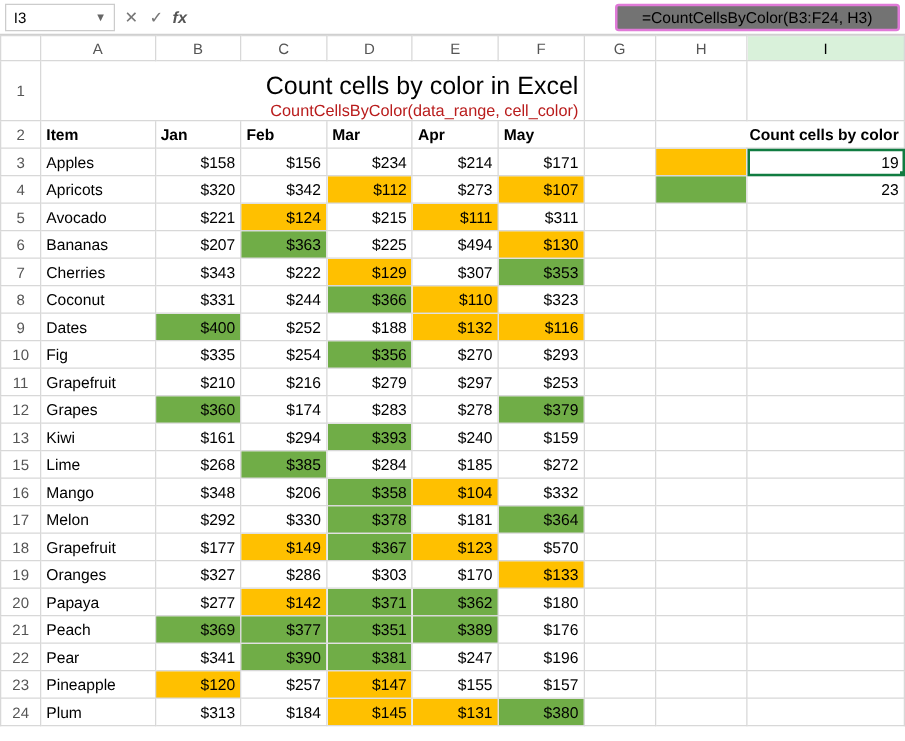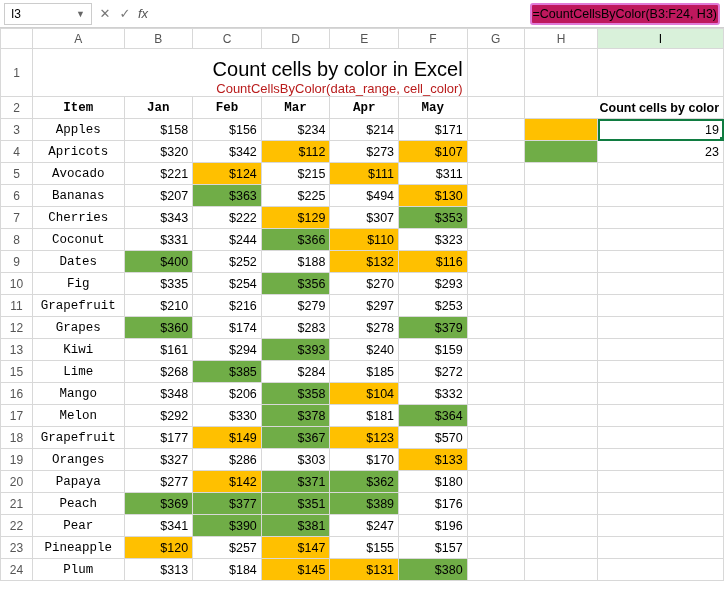--- a/index.html
+++ b/index.html
@@ -39,29 +39,29 @@
     font-size: 9px;
   }
   .fx-group {
     display: flex;
     align-items: center;
     gap: 6px;
     margin-left: 6px;
     color: #777;
     font-size: 13px;
   }
-  .fx-group .fx { font-style: italic; color: #555; }
+  .fx-group .fx { font-style: italic; color: #555; font-weight: bold; }
   .fx-group .cancel, .fx-group .check { width:14px; text-align:center; }
   .formula-display {
     margin-left: auto;
     border: 2px solid #e07ad8;
     border-radius: 3px;
-    padding: 2px 1px;
+    padding: 2px 20px;
     font-size: 12.5px;
-    background: #be185d;
+    background: #737373;
     height: 22px;
     display: flex;
     align-items: center;
     position: relative;
   }
   .pink-arrow {
     position: absolute;
     right: -2px;
     top: -2px;
     color: #e07ad8;
@@ -97,21 +97,21 @@
   }
   .sheet thead th.active-col { background: #d9f1da; color:#000; }
   .sheet tbody th.rowhdr {
     background: #fff;
     font-weight: normal;
     text-align: center;
     color: #555;
     width: 28px;
     font-size: 12px;
   }
-  .sheet .left { text-align: center; font-family: Liberation Mono, monospace; }
+  .sheet .left { text-align: left; }
   .sheet .bold { font-weight: bold; }
   .title-cell {
     text-align: right;
     vertical-align: bottom;
   }
   .title-main { font-size: 20px; font-weight: normal; }
   .title-sub { font-size: 13px; color:#b91c1c; }
   .fill-green { background: #70ad47 !important; color:#000; }
   .fill-orange { background: #ffc000 !important; color:#000; }
   .count-header { text-align:right; }

